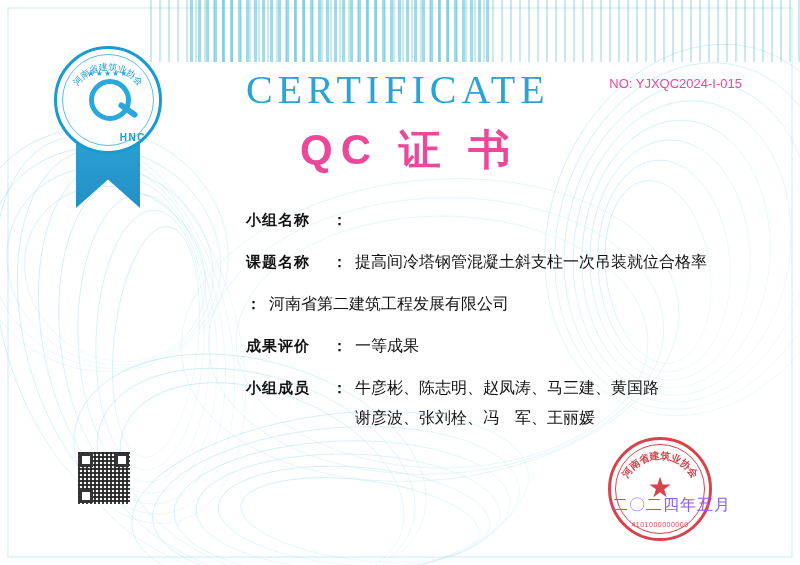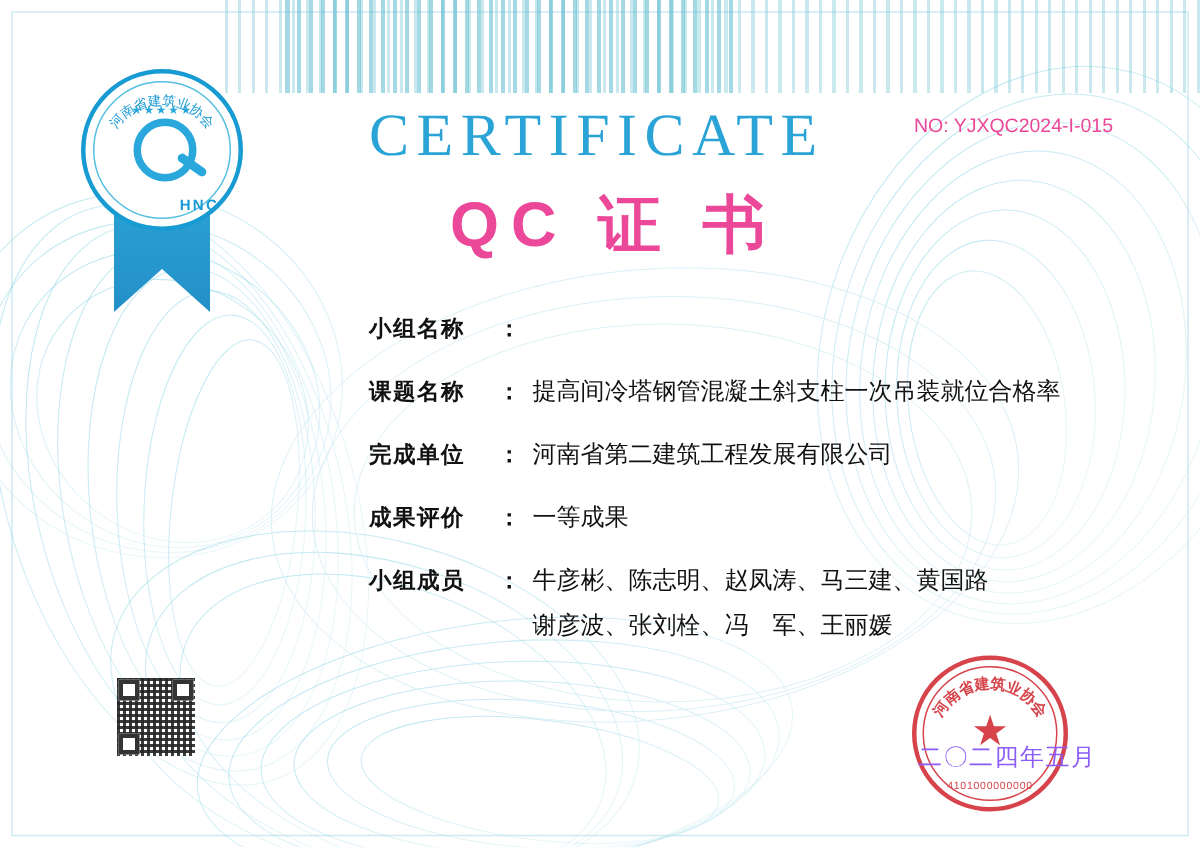--- a/index.html
+++ b/index.html
@@ -395,21 +395,20 @@
       <div class="field-colon">：</div>
     </div>
 
     <div class="field-row">
       <div class="field-label">课题名称</div>
       <div class="field-colon">：</div>
       <div class="field-value">提高间冷塔钢管混凝土斜支柱一次吊装就位合格率</div>
     </div>
 
     <div class="field-row">
-      <div class="field-label">完成单位</div>
       <div class="field-colon">：</div>
       <div class="field-value">河南省第二建筑工程发展有限公司</div>
     </div>
 
     <div class="field-row">
       <div class="field-label">成果评价</div>
       <div class="field-colon">：</div>
       <div class="field-value">一等成果</div>
     </div>
 

